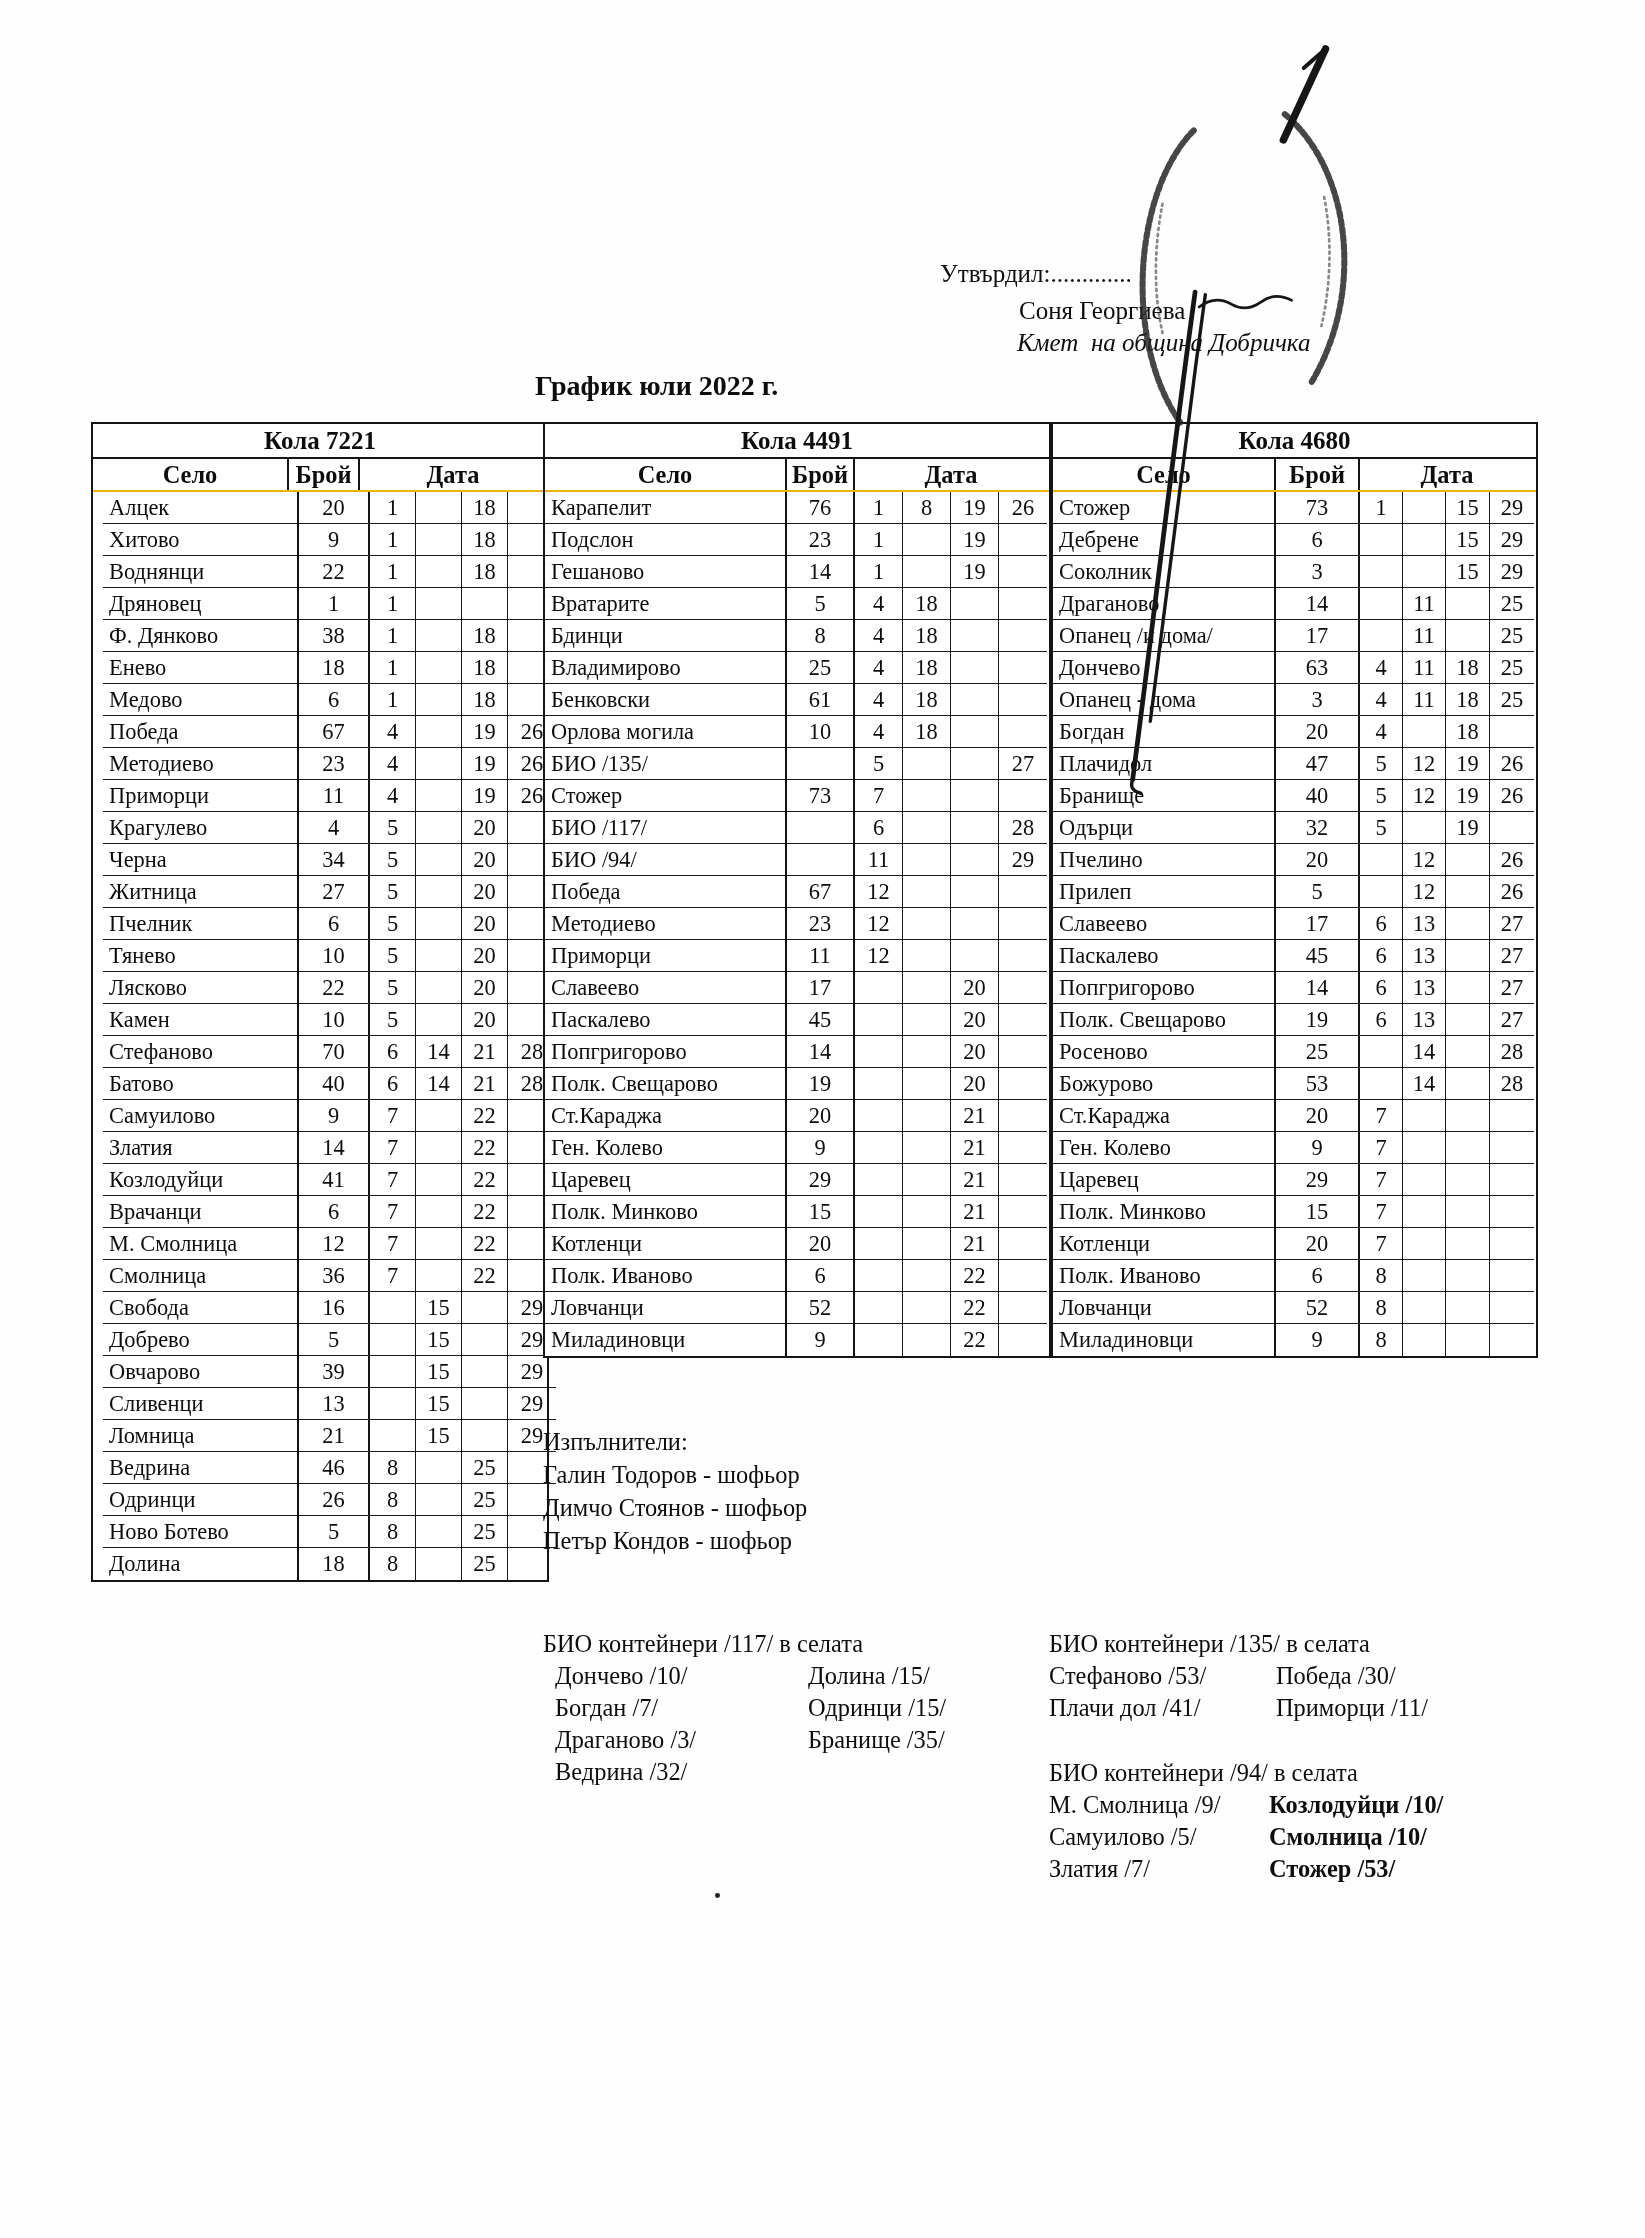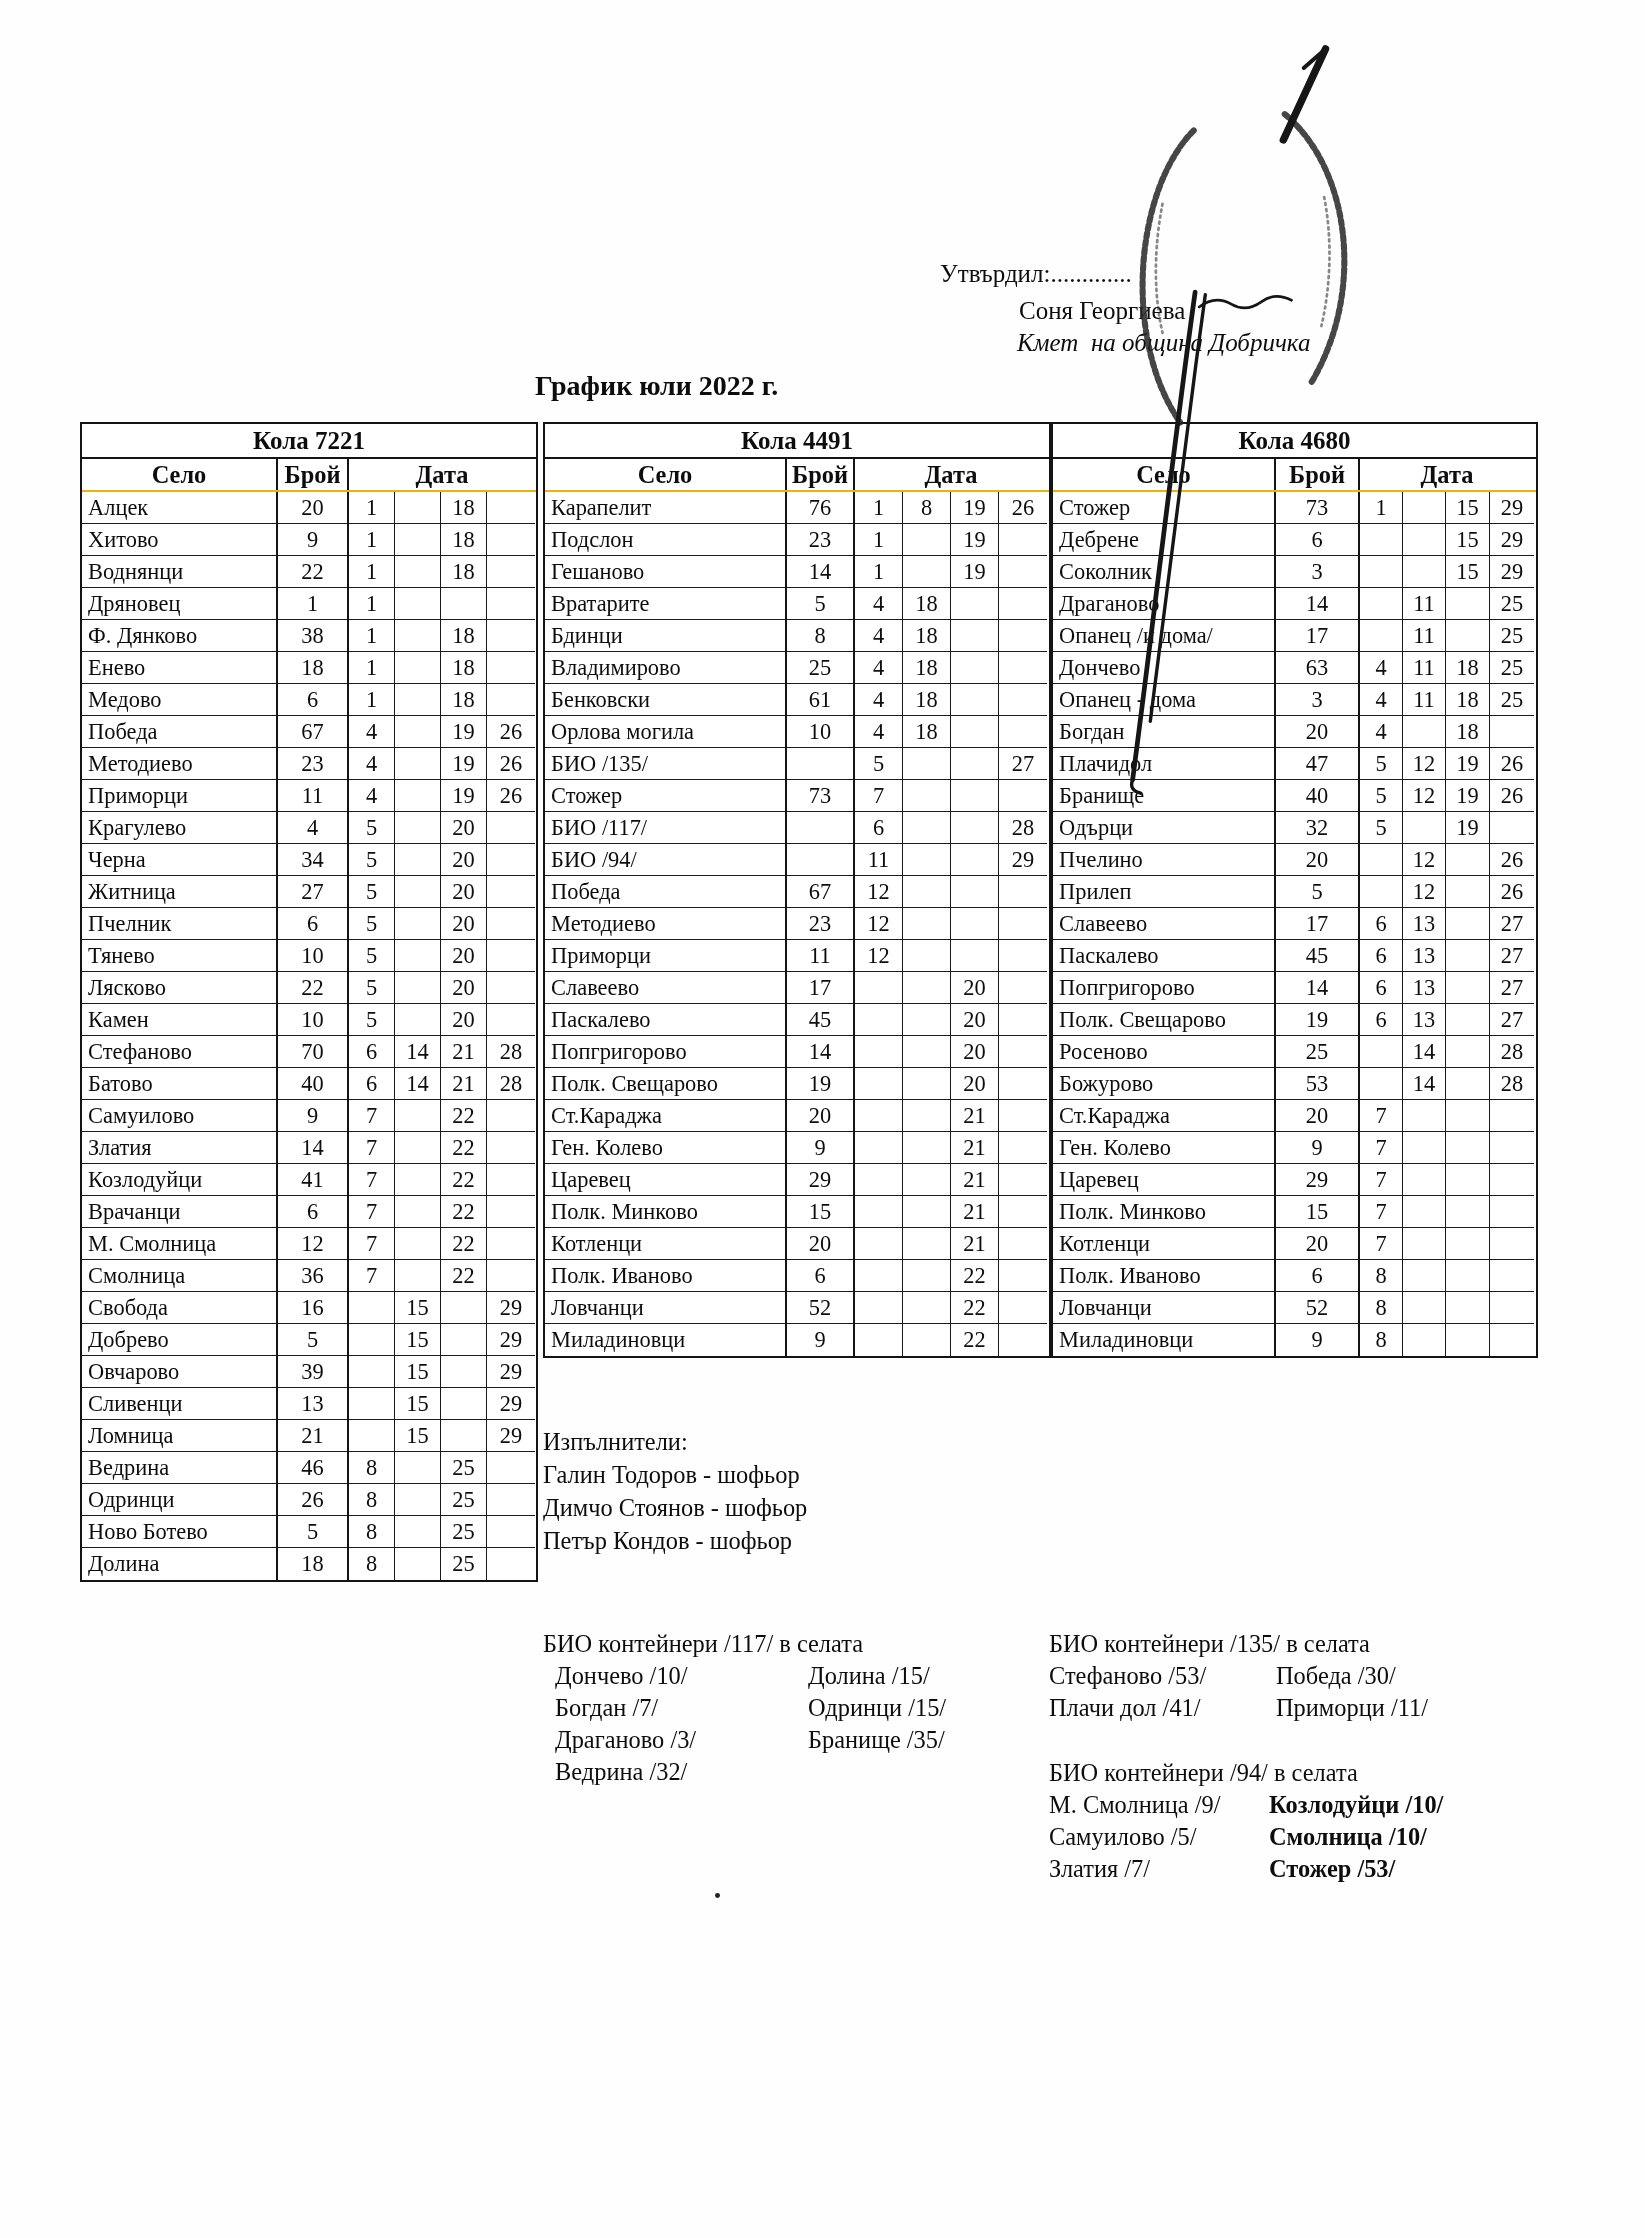--- a/index.html
+++ b/index.html
@@ -17,21 +17,21 @@
             display:flex;align-items:center;justify-content:center;}
   .hrow{display:grid;height:31px;border-bottom:2px solid #eab308;}
   .hc{display:flex;align-items:center;justify-content:center;font-weight:700;font-size:24.4px;}
   .hc.hname{border-right:2.7px solid #141414;}
   .hc.hbroy{border-right:2.7px solid #141414;}
   .hc.hdate{grid-column:3/7;}
   .row{display:grid;}
   .g1{grid-template-columns:196px 71px 46px 46px 46px 48px;}
   .g2{grid-template-columns:242px 68px 48px 48px 48px 48px;}
   .g3{grid-template-columns:223px 84px 43px 43px 44px 44px;}
-  .t1 .row{height:32px;}
+  .t1 .row{height:32px;margin-left:10px;}
   .t2 .row,.t3 .row{height:32px;}
   .c{display:flex;align-items:center;justify-content:center;font-size:22.4px;
      border-right:1.4px solid #1a1a1a;border-bottom:1.4px solid #1a1a1a;overflow:hidden;}
   .c.cv{justify-content:flex-start;padding-left:6.1px;border-right:2.7px solid #141414;}
   .c.cb{border-right:2.7px solid #141414;}
   .c:last-child{border-right:none;}
   .row:last-child .c{border-bottom:none;}
   
   .blk{position:absolute;font-size:24.4px;line-height:32px;}
   .blk .ttl{display:block;}
@@ -44,21 +44,21 @@
 </head>
 <body>
 
 <div class="page">
 
   <div class="abs approve" style="left:940px;top:260px;">Утвърдил:.............</div>
   <div class="abs sig-name" style="left:1019px;top:297px;">Соня Георгиева</div>
   <div class="abs sig-role" style="left:1017px;top:329px;">Кмет  на община Добричка</div>
   <div class="abs doc-title" style="left:535px;top:370px;">График юли 2022 г.</div>
 
-  <div class="vtable t1" style="left:80px;top:422px;width:458px;">
+  <div class="vtable t1" style="left:91px;top:422px;width:458px;">
     <div class="vt-title">Кола 7221</div>
     <div class="hrow g1">
       <div class="hc hname">Село</div>
       <div class="hc hbroy">Брой</div>
       <div class="hc hdate">Дата</div>
     </div>
     <div>
         <div class="row g1">
           <div class="c cv">Алцек</div>
           <div class="c cb">20</div>

